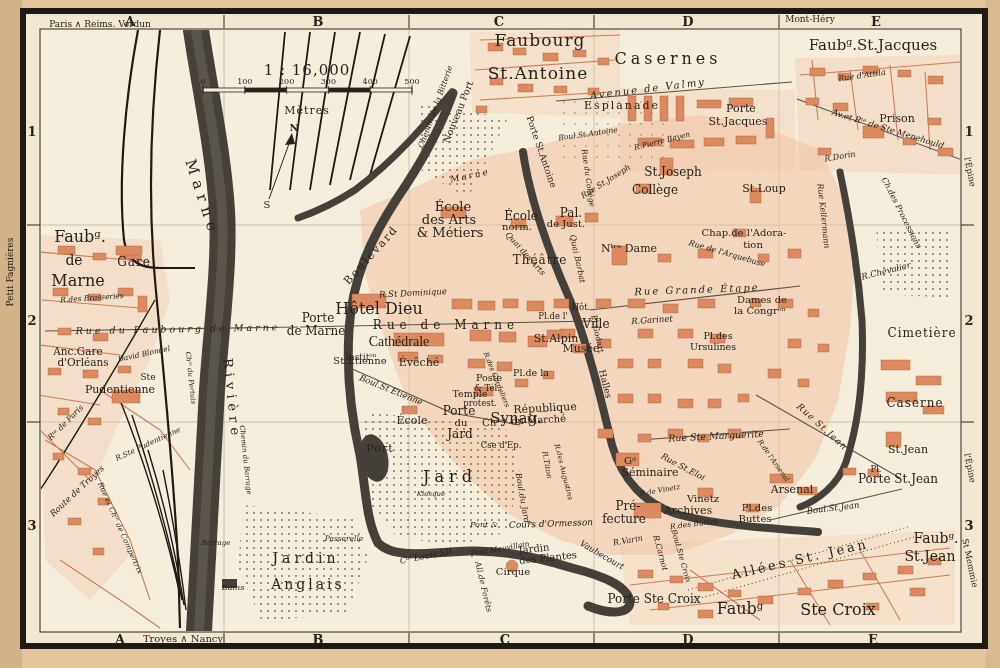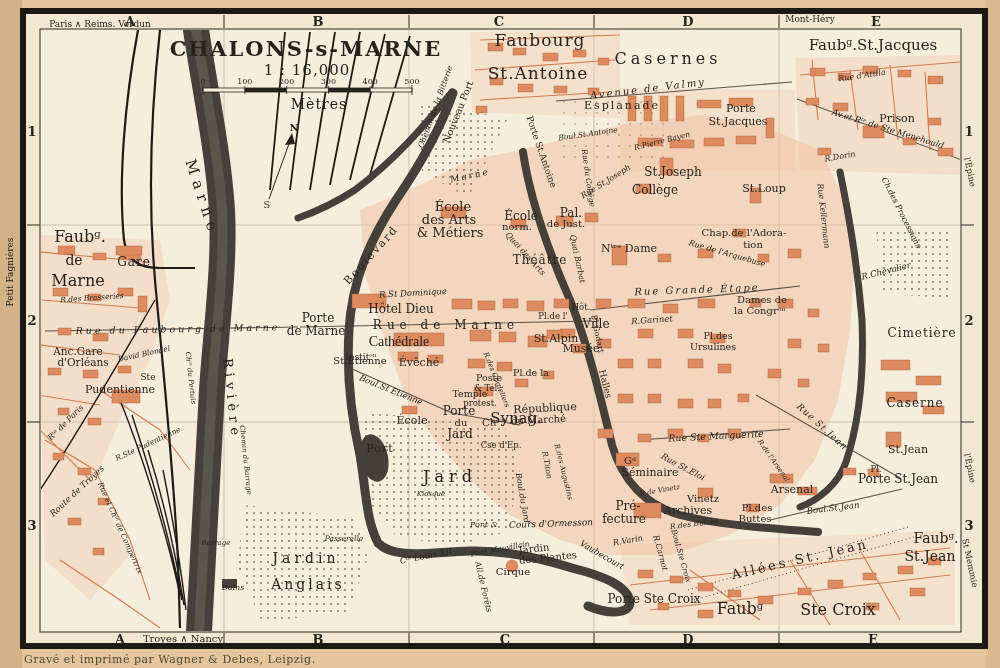--- a/index.html
+++ b/index.html
@@ -8,21 +8,21 @@
          font-family:"DejaVu Serif","Liberation Serif",serif;}
   svg{position:absolute;left:0;top:0;}
   #labels{position:absolute;left:0;top:0;width:1000px;height:668px;pointer-events:none;}
   .lbl{position:absolute;white-space:nowrap;color:#26231d;line-height:1;
        font-family:"DejaVu Serif","Liberation Serif",serif;
        transform:translate(-50%,-50%);}
   .grid-letter{font-weight:bold;font-size:13px;}
   .tick{font-size:8px;}
   .map-title{left:306px;top:48px;font-size:21px;font-weight:bold;letter-spacing:2px;}
   .map-scale{left:307px;top:70px;font-size:15px;letter-spacing:1px;}
-  .scale-unit{left:307px;top:104px;font-size:14px;letter-spacing:1px;margin-left:12px;}
+  .scale-unit{left:307px;top:110px;font-size:11px;letter-spacing:1px;}
   .credit{position:absolute;left:24px;top:653px;font-size:11px;color:#4e4837;
           letter-spacing:.5px;white-space:nowrap;}
 </style>
 </head>
 <body>
 
 <div class="stage">
 
   <svg width="1000" height="668" viewBox="0 0 1000 668">
     <defs>
@@ -260,24 +260,22 @@
       <g>
         <rect x="203" y="88" width="209" height="4" fill="#f6eedd" stroke="#26231d" stroke-width="0.8"></rect>
         <rect x="244.8" y="88" width="41.8" height="4" fill="#26231d"></rect>
         <rect x="328.4" y="88" width="41.8" height="4" fill="#26231d"></rect>
         <path d="M203,85V95 M244.8,86V94 M286.6,86V94 M328.4,86V94 M370.2,86V94 M412,85V95" stroke="#26231d" stroke-width="0.8"></path>
       </g>
     </g>
   </svg>
 
   <div id="labels">
-    <div class="lbl map-title">CHALONS-s-MARNE</div>
     <div class="lbl map-scale">1 : 16,000</div>
     <div class="lbl scale-unit">Mètres</div>
-    <div class="credit">Gravé et imprimé par Wagner &amp; Debes, Leipzig.</div>
   <div class="lbl" style="left: 100px; top: 24px; font-size: 9px; transform: translate(-50%, -50%) rotate(0deg);">Paris ∧ Reims. Verdun</div>
       <div class="lbl" style="left: 810px; top: 19px; font-size: 9px; transform: translate(-50%, -50%) rotate(0deg);">Mont-Héry</div>
       <div class="lbl" style="left: 183px; top: 639px; font-size: 10px; transform: translate(-50%, -50%) rotate(0deg);">Troyes ∧ Nancy</div>
       <div class="lbl" style="left: 10px; top: 272px; font-size: 9px; transform: translate(-50%, -50%) rotate(-90deg);">Petit Fagnières</div>
       <div class="lbl" style="left: 970px; top: 172px; font-size: 8.5px; transform: translate(-50%, -50%) rotate(78deg);">l'Épine</div>
       <div class="lbl" style="left: 970px; top: 468px; font-size: 8.5px; transform: translate(-50%, -50%) rotate(78deg);">l'Épine</div>
       <div class="lbl" style="left: 970px; top: 563px; font-size: 8.5px; transform: translate(-50%, -50%) rotate(78deg);">St Memmie</div>
       <div class="lbl" style="left: 294px; top: 128px; font-size: 10px; transform: translate(-50%, -50%) rotate(0deg); font-weight: bold;">N</div>
       <div class="lbl" style="left: 267px; top: 205px; font-size: 10px; transform: translate(-50%, -50%) rotate(0deg);">S</div>
       <div class="lbl" style="left: 540px; top: 40px; font-size: 17px; transform: translate(-50%, -50%) rotate(0deg); letter-spacing: 1px;">Faubourg</div>
@@ -380,21 +378,21 @@
       <div class="lbl" style="left: 540px; top: 260px; font-size: 12px; transform: translate(-50%, -50%) rotate(0deg); letter-spacing: 1px;">Théâtre</div>
       <div class="lbl" style="left: 571px; top: 213px; font-size: 12px; transform: translate(-50%, -50%) rotate(0deg);">Pal.</div>
       <div class="lbl" style="left: 566px; top: 224px; font-size: 10px; transform: translate(-50%, -50%) rotate(0deg);">de Just.</div>
       <div class="lbl" style="left: 521px; top: 216px; font-size: 12px; transform: translate(-50%, -50%) rotate(0deg);">École</div>
       <div class="lbl" style="left: 517px; top: 227px; font-size: 10px; transform: translate(-50%, -50%) rotate(0deg);">norm.</div>
       <div class="lbl" style="left: 453px; top: 206px; font-size: 13px; transform: translate(-50%, -50%) rotate(0deg);">École</div>
       <div class="lbl" style="left: 449px; top: 219px; font-size: 13px; transform: translate(-50%, -50%) rotate(0deg);">des Arts</div>
       <div class="lbl" style="left: 450px; top: 232px; font-size: 13px; transform: translate(-50%, -50%) rotate(0deg);">&amp; Métiers</div>
       <div class="lbl" style="left: 371px; top: 255px; font-size: 11px; transform: translate(-50%, -50%) rotate(-48deg); letter-spacing: 2px;">Boulevard</div>
       <div class="lbl" style="left: 413px; top: 293px; font-size: 8.5px; transform: translate(-50%, -50%) rotate(-3deg); font-style: italic;">R.St Dominique</div>
-      <div class="lbl" style="left: 379px; top: 309px; font-size: 12px; transform: translate(-50%, -50%) rotate(0deg); margin-left: 22px;">Hôtel Dieu</div>
+      <div class="lbl" style="left: 379px; top: 309px; font-size: 16px; transform: translate(-50%, -50%) rotate(0deg);">Hôtel Dieu</div>
       <div class="lbl" style="left: 318px; top: 318px; font-size: 12px; transform: translate(-50%, -50%) rotate(0deg);">Porte</div>
       <div class="lbl" style="left: 316px; top: 331px; font-size: 12px; transform: translate(-50%, -50%) rotate(0deg);">de Marne</div>
       <div class="lbl" style="left: 446px; top: 325px; font-size: 12px; transform: translate(-50%, -50%) rotate(0deg); letter-spacing: 5px;">Rue de Marne</div>
       <div class="lbl" style="left: 399px; top: 342px; font-size: 14px; transform: translate(-50%, -50%) rotate(0deg); font-family: Liberation Serif, serif;">Cathédrale</div>
       <div class="lbl" style="left: 361px; top: 357px; font-size: 9px; transform: translate(-50%, -50%) rotate(0deg);">Institᵒⁿ</div>
       <div class="lbl" style="left: 360px; top: 361px; font-size: 10px; transform: translate(-50%, -50%) rotate(0deg);">St.Etienne</div>
       <div class="lbl" style="left: 419px; top: 362px; font-size: 11px; transform: translate(-50%, -50%) rotate(0deg);">Évêché</div>
       <div class="lbl" style="left: 391px; top: 390px; font-size: 8.5px; transform: translate(-50%, -50%) rotate(22deg); font-style: italic;">Boul.St Etienne</div>
       <div class="lbl" style="left: 496px; top: 380px; font-size: 7px; transform: translate(-50%, -50%) rotate(68deg); font-style: italic;">R.des Cordeliers</div>
       <div class="lbl" style="left: 547px; top: 465px; font-size: 7.5px; transform: translate(-50%, -50%) rotate(80deg); font-style: italic;">R.Titon</div>

